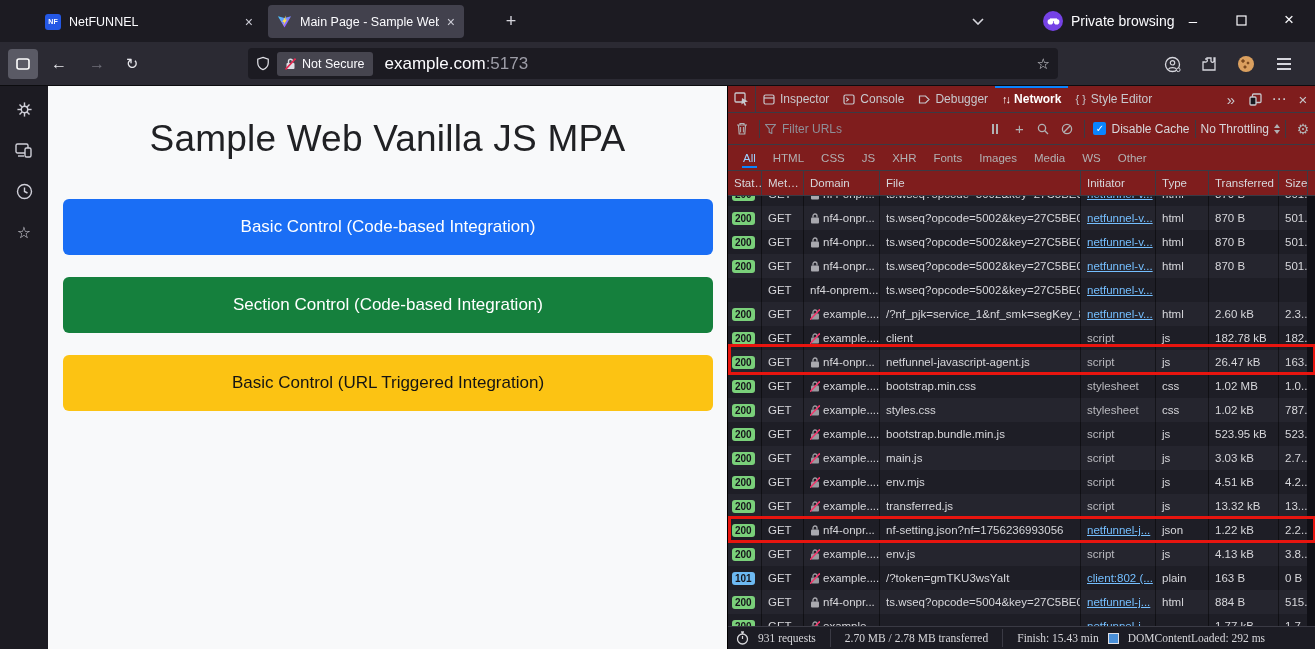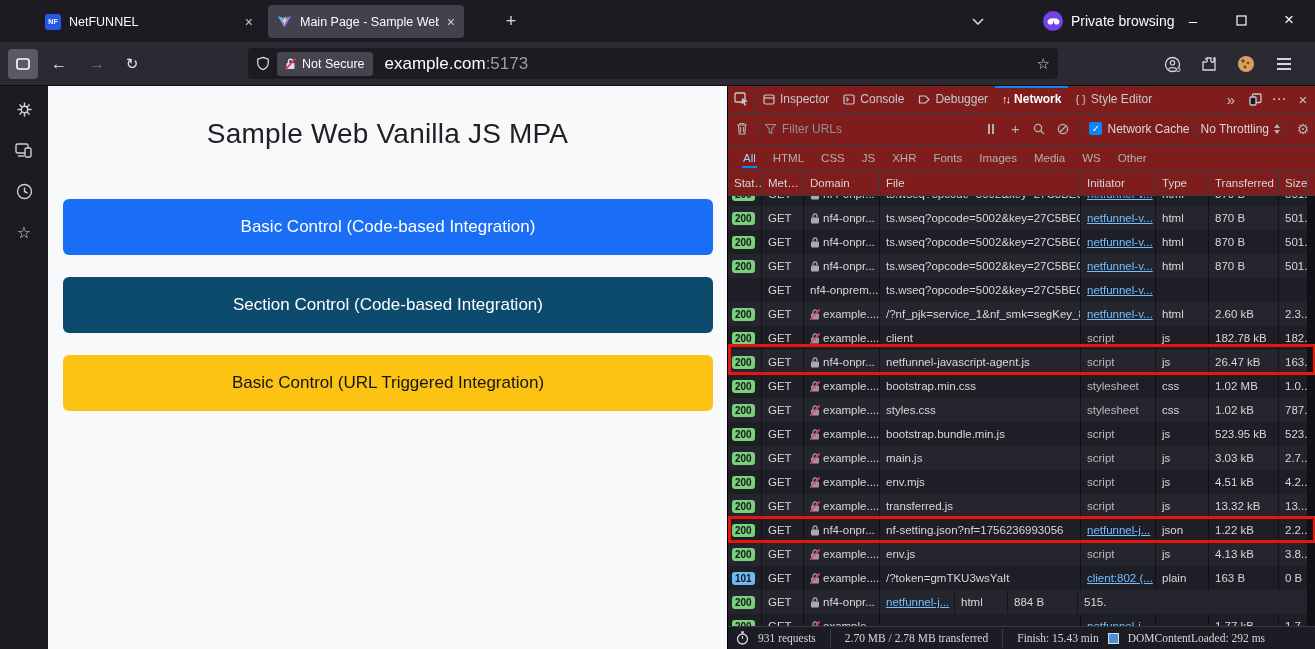--- a/index.html
+++ b/index.html
@@ -46,21 +46,21 @@
                 radial-gradient(circle at 7px 11px,#7c4a1e 1.3px,transparent 1.8px),#dba05f; }
   .burger { width:14px; display:flex; flex-direction:column; gap:3px; }
   .burger i { height:1.8px; background:#d6d6dd; }
 
   
   .fxsidebar { position:absolute; left:0; top:86px; width:48px; height:563px; background:#1c1b22; display:flex; flex-direction:column; align-items:center; padding-top:12px; gap:19px; }
   .fxs-ico { width:22px; height:22px; display:flex; align-items:center; justify-content:center; color:#cfcfd8; font-size:16px; }
 
   
   .content { position:absolute; left:48px; top:86px; width:679px; height:563px; background:#f8f9fa; }
-  .page-title { position:absolute; left:0; top:32px; width:100%; text-align:center; font-size:28px; color:#202124; letter-spacing:.2px; }
+  .page-title { position:absolute; left:0; top:32px; width:100%; text-align:center; font-size:37px; color:#202124; letter-spacing:.2px; }
   .page-btn { position:absolute; left:15px; width:650px; height:56px; border:none; border-radius:6px; font-size:17px; font-family:inherit; cursor:pointer; }
 
   
   .devtools { position:absolute; left:727px; top:86px; width:588px; height:563px; background:#7f1d1d; border-left:1px solid #000; font-size:12px; }
   .dt-tabs { height:27px; display:flex; align-items:stretch; border-bottom:1px solid #3a3a44; color:#c8c8cd; }
   .dt-pick { width:28px; display:flex; align-items:center; justify-content:center; border-right:1px solid #3a3a44; }
   .dt-tab { display:flex; align-items:center; gap:5px; padding:0 7px; white-space:nowrap; }
   .dt-tab.active { color:#fff; box-shadow:inset 0 2px 0 #0a84ff; }
   .dt-tabs-right { margin-left:auto; display:flex; align-items:center; }
   .dt-tbtn { width:24px; height:100%; display:flex; align-items:center; justify-content:center; color:#c8c8cd; } .glyph15 { font-size:15px; }
@@ -228,21 +228,21 @@
         <polyline points="8.5,4.5 8.5,8.5 11.5,10" fill="none" stroke="#cfcfd8" stroke-width="1.4"></polyline>
       </svg>
   </span>
   <span class="fxs-ico">☆</span>
 </div>
 
 <div class="content">
   <div class="page-title">Sample Web Vanilla JS MPA</div>
   <div id="page-buttons">
       <button class="page-btn" style="top: 113px; background: rgb(26, 110, 245); color: rgb(255, 255, 255);">Basic Control (Code-based Integration)</button>
-      <button class="page-btn" style="top: 191px; background: #0c4a6e; color: rgb(255, 255, 255);">Section Control (Code-based Integration)</button>
+      <button class="page-btn" style="top: 191px; background: #15803d; color: rgb(255, 255, 255);">Section Control (Code-based Integration)</button>
       <button class="page-btn" style="top: 269px; background: rgb(252, 195, 19); color: rgb(20, 20, 20);">Basic Control (URL Triggered Integration)</button>
     </div>
 </div>
 
 <div class="devtools">
   <div class="dt-tabs">
     <span class="dt-pick">
       <svg width="15" height="14" viewBox="0 0 15 14">
           <rect x="1" y="1" width="10" height="9" rx="1" fill="none" stroke="#c8c8cd" stroke-width="1.3"></rect>
           <path d="M8 6 L14 9.5 L10.8 10.3 L12.3 13.2 L10.8 13.8 L9.4 10.9 L7.4 12.6 Z" fill="#c8c8cd"></path>
@@ -318,21 +318,21 @@
         </svg>
     </span>
     <span class="tb-ico">
       <svg width="12" height="12" viewBox="0 0 12 12">
           <circle cx="6" cy="6" r="4.6" fill="none" stroke="#b1b1b3" stroke-width="1.3"></circle>
           <line x1="2.8" y1="9.2" x2="9.2" y2="2.8" stroke="#b1b1b3" stroke-width="1.3"></line>
         </svg>
     </span>
     <span class="sep"></span>
     <span class="cachebox">✓</span>
-    <span class="lbl">Network Cache</span>
+    <span class="lbl">Disable Cache</span>
     <span class="sep"></span>
     <span class="lbl">No Throttling</span>
     <span class="updown">
         <i class="u"></i>
         <i class="d"></i>
       </span>
     <span class="sep"></span>
     <span class="tb-ico" style="font-size:14px">⚙</span>
   </div>
 
@@ -744,20 +744,21 @@
         <span class="cell c1">GET</span>
         <span class="cell c2">
           <span style="display: flex; flex: 0 0 auto;">
             <svg width="10" height="11" viewBox="0 0 10 11">
               <rect x="1" y="4.5" width="8" height="6" rx="1" fill="#a9a9af"></rect>
               <path d="M3 4.5 V3 a2 2 0 0 1 4 0 V4.5" stroke="#a9a9af" stroke-width="1.3" fill="none"></path>
             </svg>
           </span>
           <span>nf4-onpr...</span>
         </span>
+        <span class="cell c3">ts.wseq?opcode=5004&amp;key=27C5BE0</span>
         <span class="cell c4">
           <span class="lnk">netfunnel-j...</span>
         </span>
         <span class="cell c5">html</span>
         <span class="cell c6">884 B</span>
         <span class="cell c7">515...</span>
       </div>
       <div class="net-row even">
         <span class="cell c0">
           <span class="badge ok">200</span>

